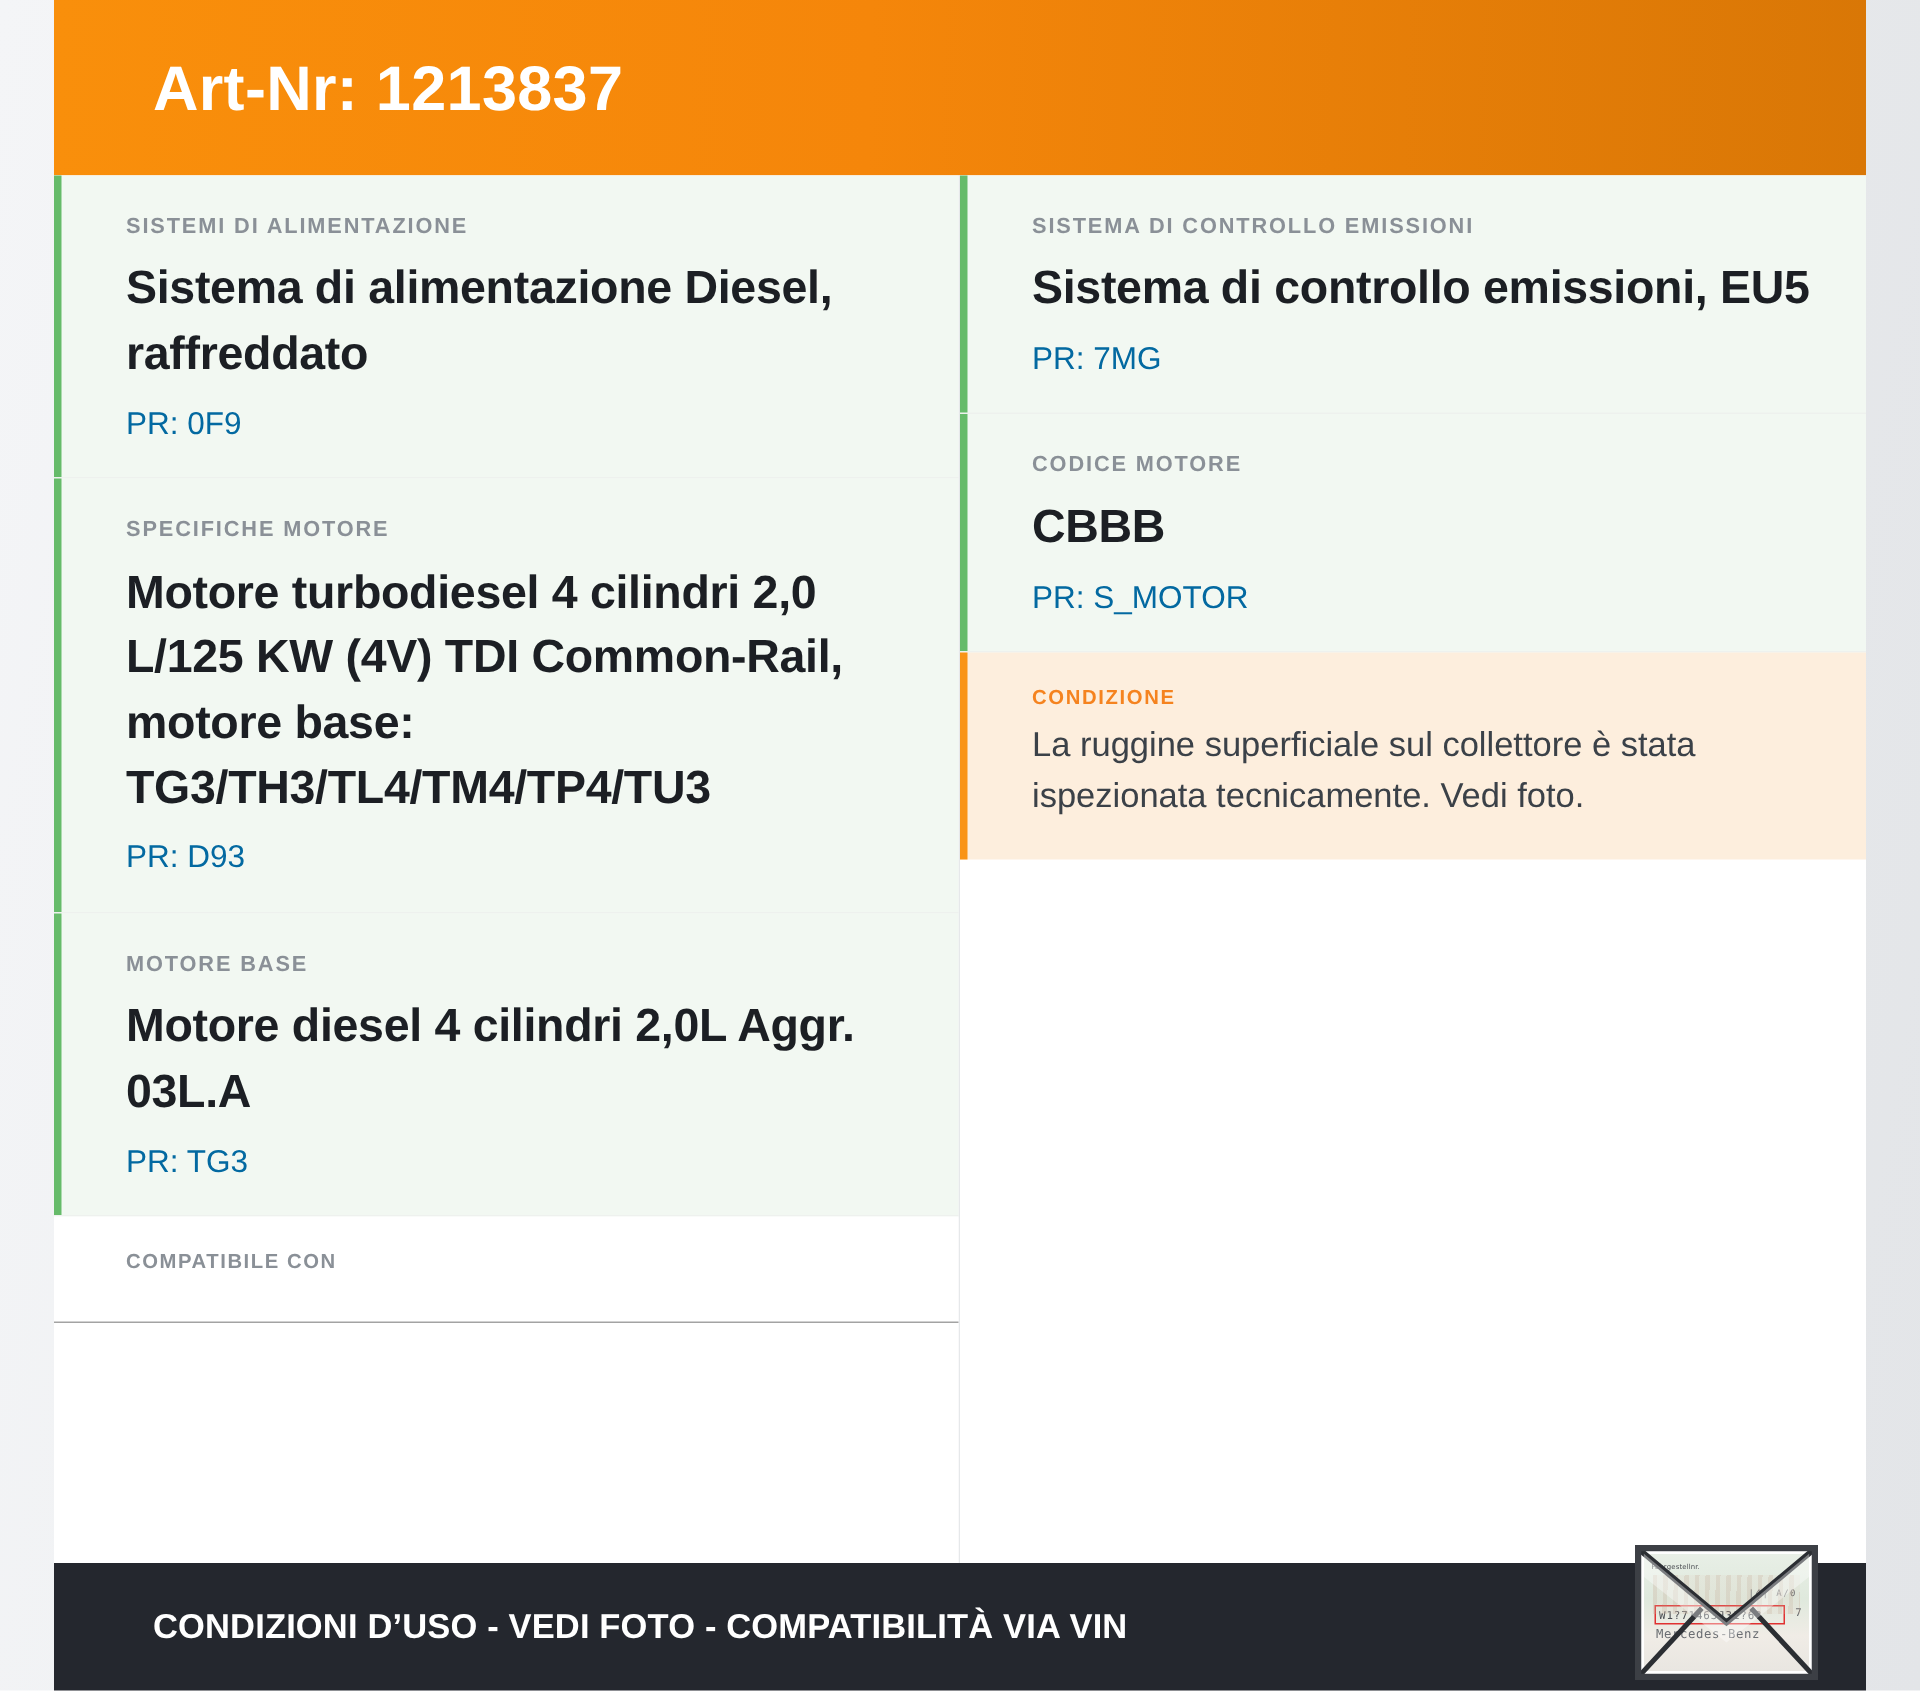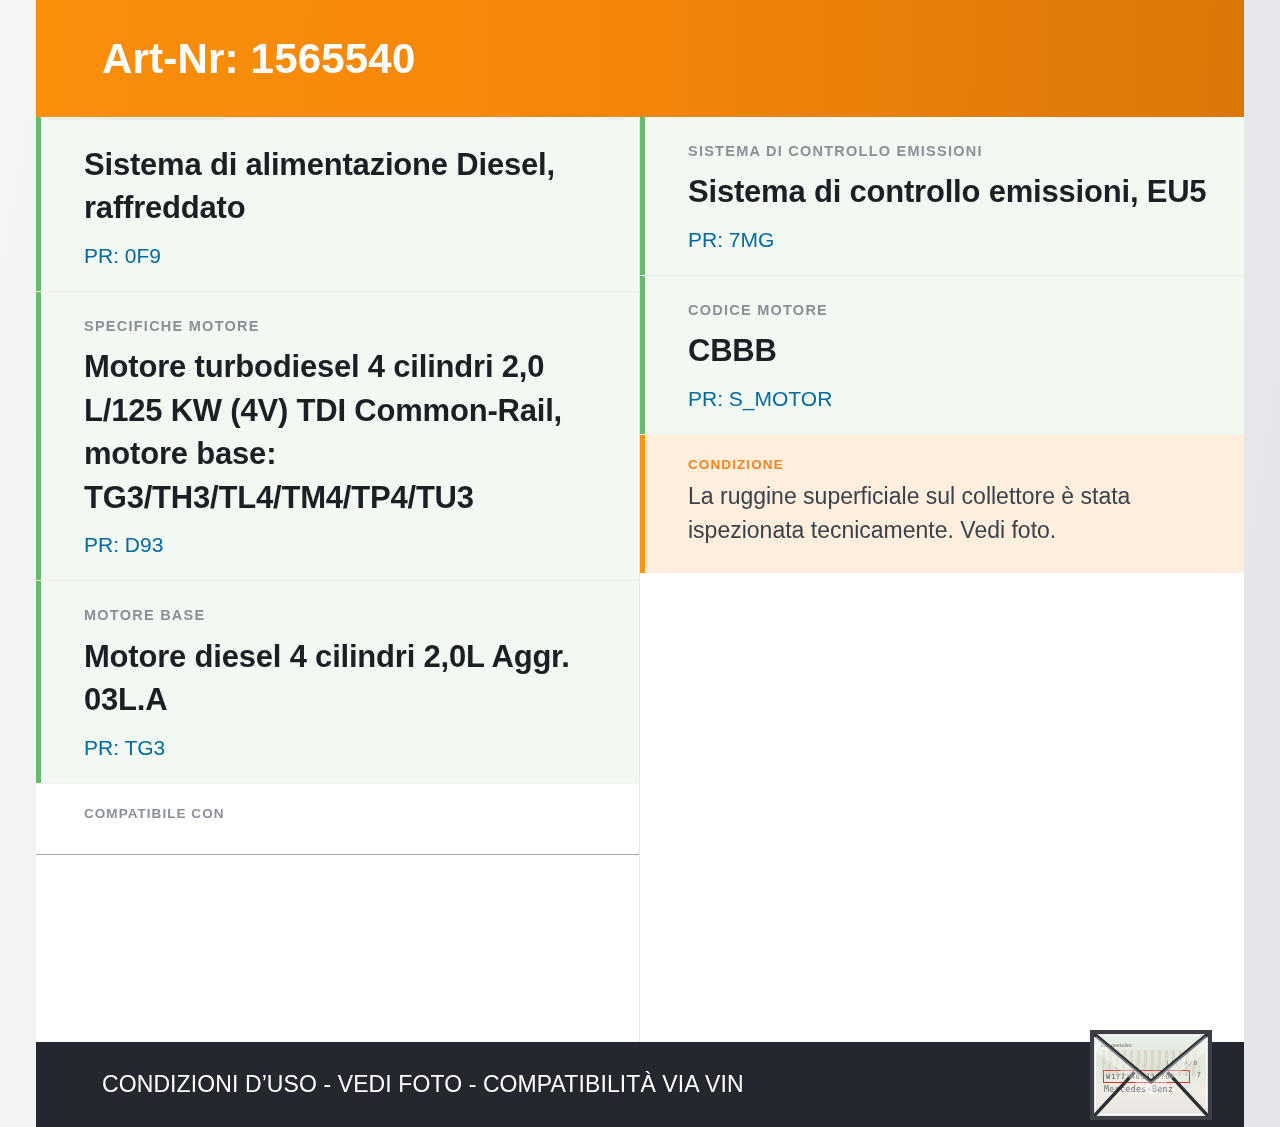--- a/index.html
+++ b/index.html
@@ -166,21 +166,21 @@
     flex: 0 0 85px;
     background: #24272e;
     display: flex;
     align-items: center;
     padding-left: 66px;
     box-sizing: border-box;
   }
   .footer-text {
     color: #ffffff;
     font-size: 23px;
-    font-weight: normal;
+    font-weight: bold;
     letter-spacing: 0.1px;
     line-height: 1;
   }
 
   
   .stamp {
     position: absolute;
     right: 32px;
     top: -12px;
     width: 122px;
@@ -272,28 +272,29 @@
     width: 100%;
     height: 100%;
   }
 </style>
 </head>
 <body>
 
 <div class="page">
 
   <div class="header">
-    <div class="header-title">Art-Nr: 1565540</div>
+    <div class="header-title">Art-Nr: 1213837</div>
   </div>
 
   <div class="columns">
 
     <div class="col col-left">
 
       <div class="card spec">
+        <div class="card-label">SISTEMI DI ALIMENTAZIONE</div>
         <div class="card-title">Sistema di alimentazione Diesel, raffreddato</div>
         <div class="card-pr">PR: 0F9</div>
       </div>
 
       <div class="card spec">
         <div class="card-label">SPECIFICHE MOTORE</div>
         <div class="card-title">Motore turbodiesel 4 cilindri 2,0 L/125 KW (4V) TDI Common-Rail, motore base: TG3/TH3/TL4/TM4/TP4/TU3</div>
         <div class="card-pr">PR: D93</div>
       </div>
 

